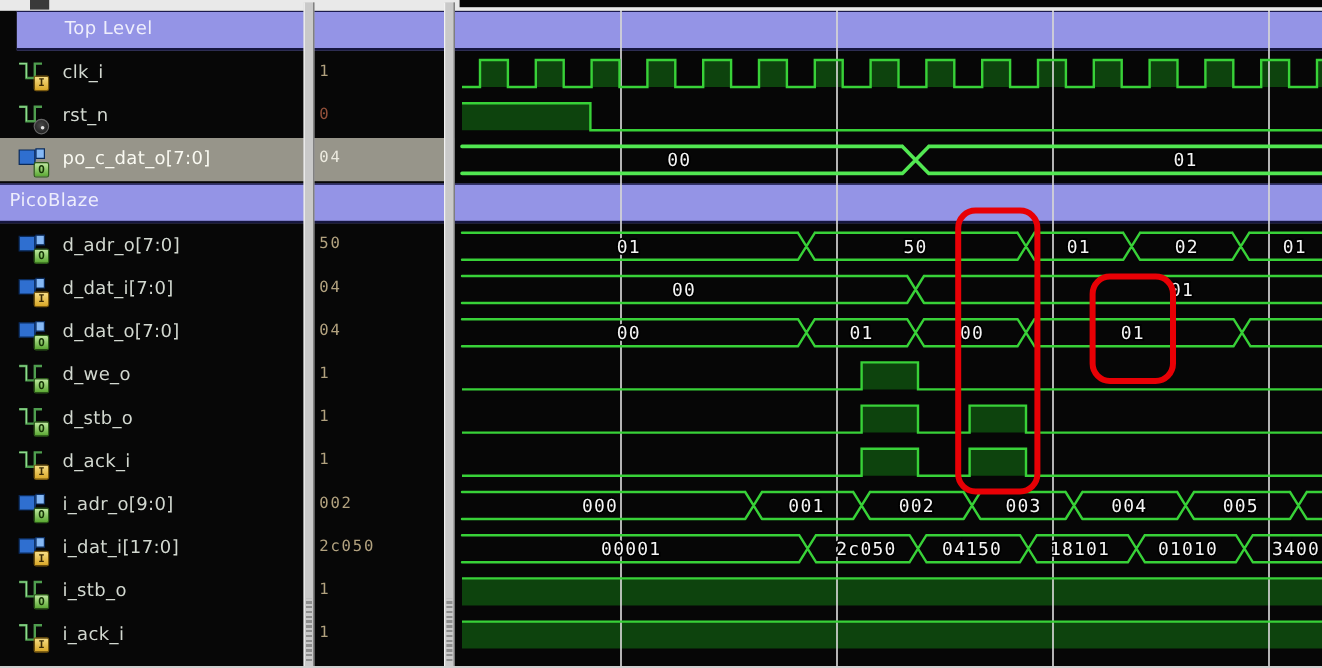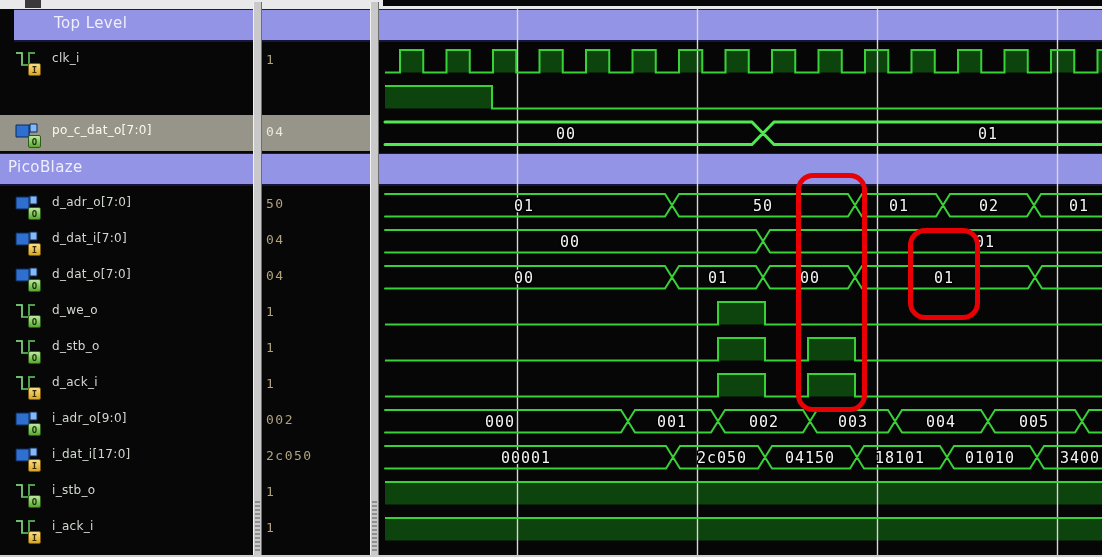--- a/index.html
+++ b/index.html
@@ -16,21 +16,21 @@
   
   .group-band{height:33px;background:#9494e6;border-top:1px solid #1b1b4e;border-bottom:2px solid #16163f;box-sizing:border-box;}
   .sel-band{background:#97958a;}
   
   .divider{top:2px;width:9px;height:553px;background:#c9c9c9;border-left:1px solid #f2f2f2;border-right:1px solid #6e6e6e;box-sizing:border-box;}
   .divider .ladder{position:absolute;left:1px;right:1px;bottom:4px;height:52px;
     background:repeating-linear-gradient(180deg,#c9c9c9 0 2px,#8f8f8f 2px 4px);}
   
   .sig-row{left:0;width:379px;height:36px;}
   .sig-icon{position:absolute;left:14px;top:5px;width:26px;height:26px;}
-  .sig-name{position:absolute;left:52px;top:8px;font-size:12px;color:#d2d8d0;letter-spacing:.3px;white-space:nowrap;}
+  .sig-name{position:absolute;left:52px;top:8px;font-size:15px;color:#d2d8d0;letter-spacing:.3px;white-space:nowrap;}
   .sig-value{position:absolute;left:266px;top:9px;font-family:"DejaVu Sans Mono","Liberation Mono",monospace;
              font-size:13px;letter-spacing:1.5px;color:#b2a27f;white-space:nowrap;}
   .group-label{position:absolute;top:7px;font-size:15px;color:#eeeefc;letter-spacing:.4px;}
   .sel .sig-name{color:#fafaf2;}
   .sel .sig-value{color:#eceadf;}
   .val-zero{color:#93503a;}
   
   .badge{position:absolute;right:-1px;bottom:-2px;width:13px;height:13px;border-radius:2px;
          font-family:"DejaVu Sans Mono","Liberation Mono",monospace;font-size:9px;font-weight:bold;
          text-align:center;line-height:13px;box-sizing:border-box;}
@@ -121,20 +121,28 @@
         <span class="group-label" style="left: 12px; margin-left: 42px;">Top Level</span>
       </div>
       <div class="abs sig-row" style="top: 34px;">
         <span class="sig-icon"><svg width="26" height="26" viewBox="0 0 26 26">
   <polyline points="2,5 8,5 8,17 15,17 15,5 21,5" fill="none" stroke="#4f9e4f" stroke-width="2"></polyline>
   <polyline points="2,5 8,5 8,17" fill="none" stroke="#8fd88f" stroke-width="1"></polyline>
           </svg><span class="badge badge-I">I</span></span>
         <span class="sig-name">clk_i</span>
         <span class="sig-value">1</span>
       </div>
+      <div class="abs sig-row" style="top: 70px;">
+        <span class="sig-icon"><svg width="26" height="26" viewBox="0 0 26 26">
+  <polyline points="2,5 8,5 8,17 15,17 15,5 21,5" fill="none" stroke="#4f9e4f" stroke-width="2"></polyline>
+  <polyline points="2,5 8,5 8,17" fill="none" stroke="#8fd88f" stroke-width="1"></polyline>
+          </svg><span class="badge badge-dot"></span></span>
+        <span class="sig-name">rst_n</span>
+        <span class="sig-value val-zero">0</span>
+      </div>
       <div class="abs sig-row sel" style="top: 106px;">
         <span class="sig-icon"><svg width="26" height="26" viewBox="0 0 26 26">
   <polygon points="2,5 15,5 15,17 2,17" fill="#2f6fd0" stroke="#0a2a5a" stroke-width="1"></polygon>
   <polygon points="16,4 23,4 23,12 16,12" fill="#85b8f5" stroke="#0a2a5a" stroke-width="1"></polygon>
   <polygon points="15,5 16,4 16,12 15,17" fill="#123c80"></polygon>
           </svg><span class="badge badge-O">O</span></span>
         <span class="sig-name">po_c_dat_o[7:0]</span>
         <span class="sig-value">04</span>
       </div>
       <div class="abs sig-row" style="top: 142px;">

